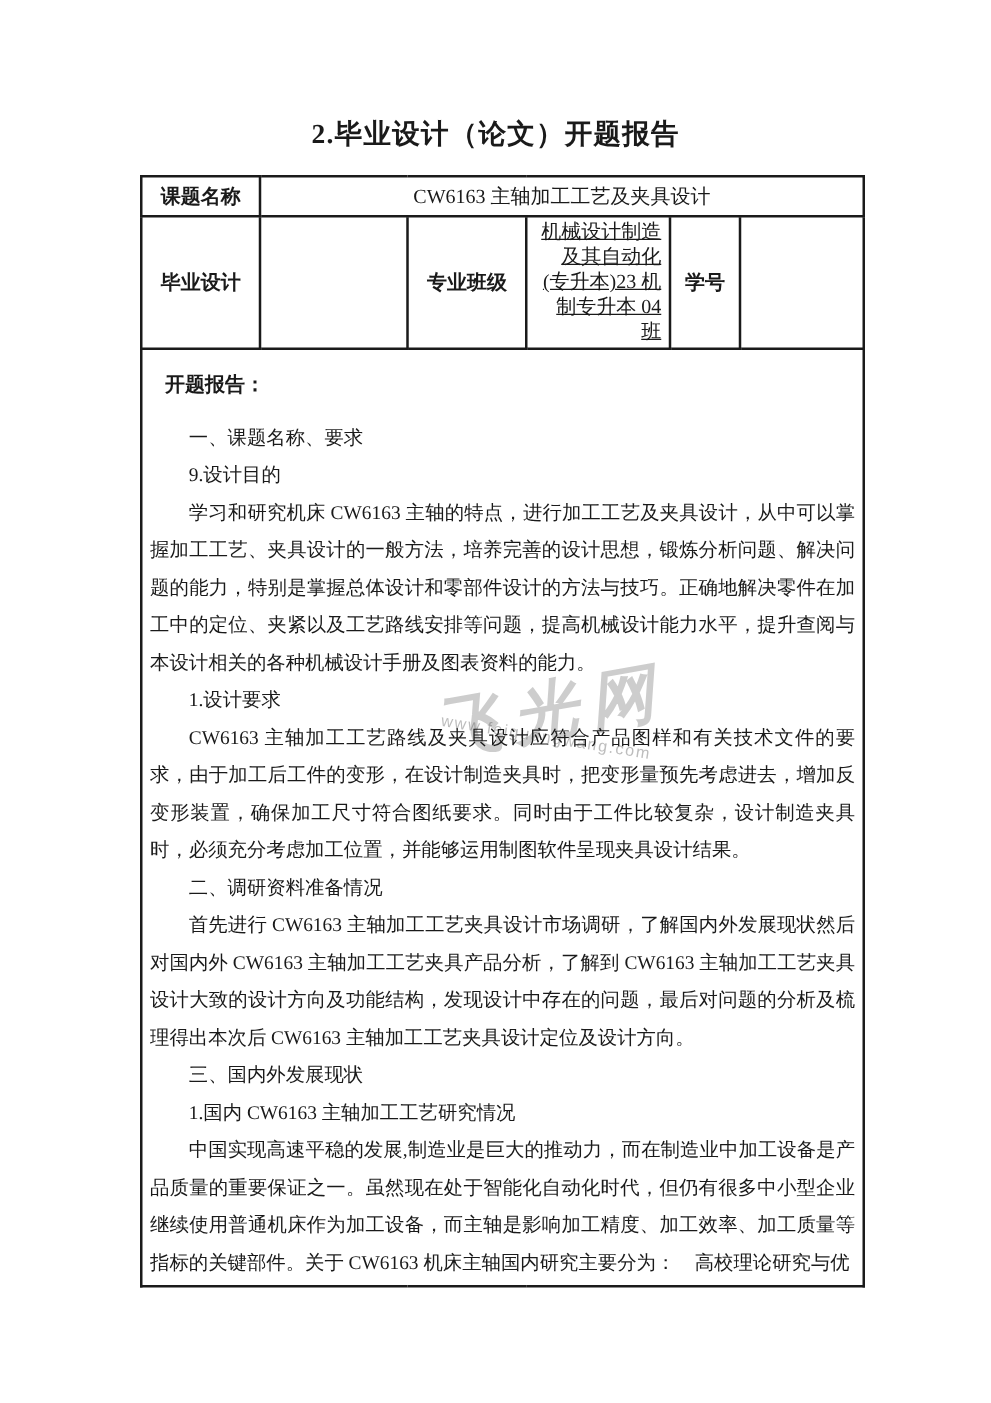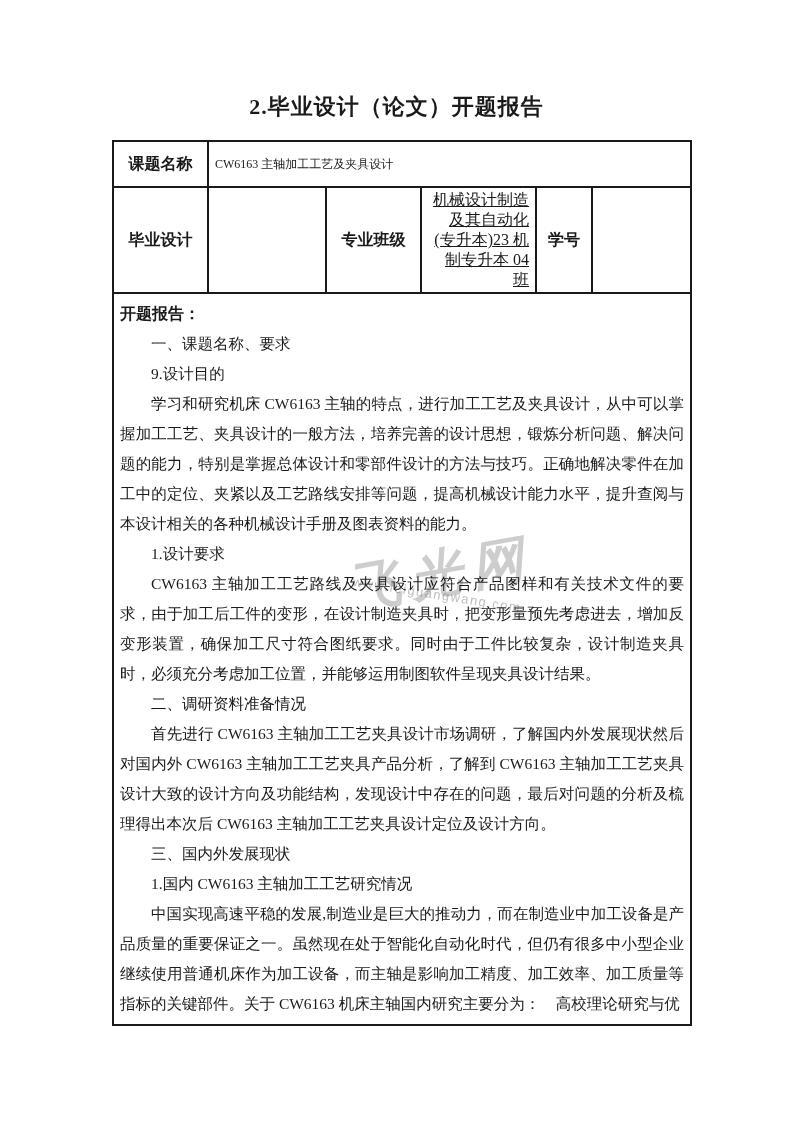--- a/index.html
+++ b/index.html
@@ -19,29 +19,29 @@
     position:absolute;left:112px;top:140px;
     width:578px;border-collapse:collapse;table-layout:fixed;
     background:#fff;
   }
   table.info td{
     border:2px solid #1a1a1a;
     padding:2px 6px;
     vertical-align:middle;
   }
   td.label{font-weight:bold;font-size:16px;text-align:center;}
-  td.value-center{text-align:left;font-size:12px;}
+  td.value-center{text-align:center;font-size:16px;}
   td.class-cell{font-size:16px;line-height:20px;text-align:right;padding:2px 5px;text-decoration:underline;}
-  tr.r1{height:46px;}
+  tr.r1{height:32px;}
   tr.r2{height:84px;}
   tr.r3{height:732px;}
   td.report-cell{vertical-align:top;padding:4px 9px 6px 9px;}
   .report-wrap{position:relative;width:100%;height:100%;}
   .report-heading{
-    font-weight:bold;font-size:16px;line-height:30px;margin:0;
+    font-weight:bold;font-size:16px;line-height:30px;margin:12px;
     position:relative;z-index:2;
   }
   .report-body{position:relative;z-index:2;}
   .report-body p{
     margin:0;font-size:15.5px;line-height:30px;
     text-align:justify;text-indent:2em;
   }
   .watermark{
     position:absolute;z-index:1;pointer-events:none;
     left:0;top:0;width:100%;height:100%;overflow:hidden;

